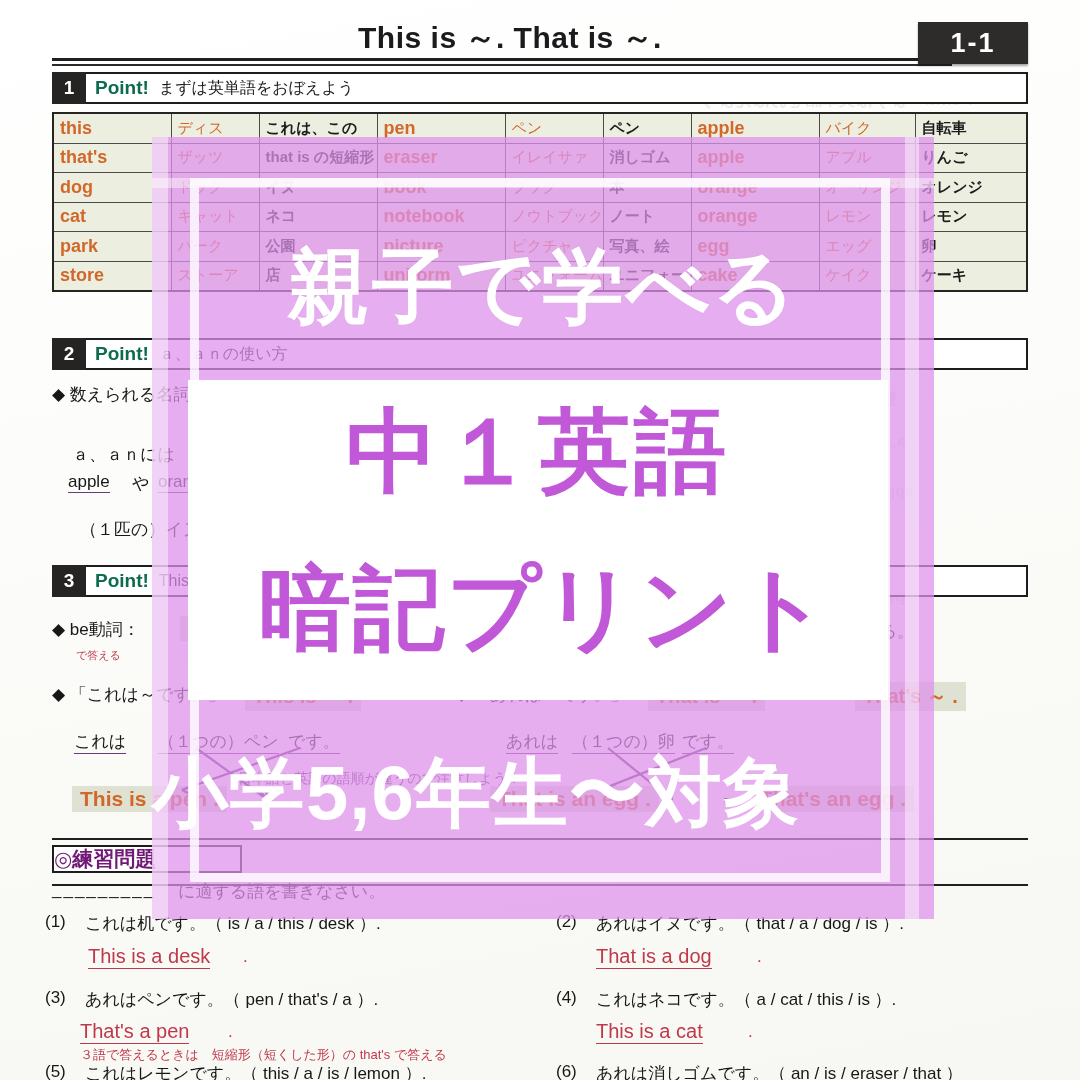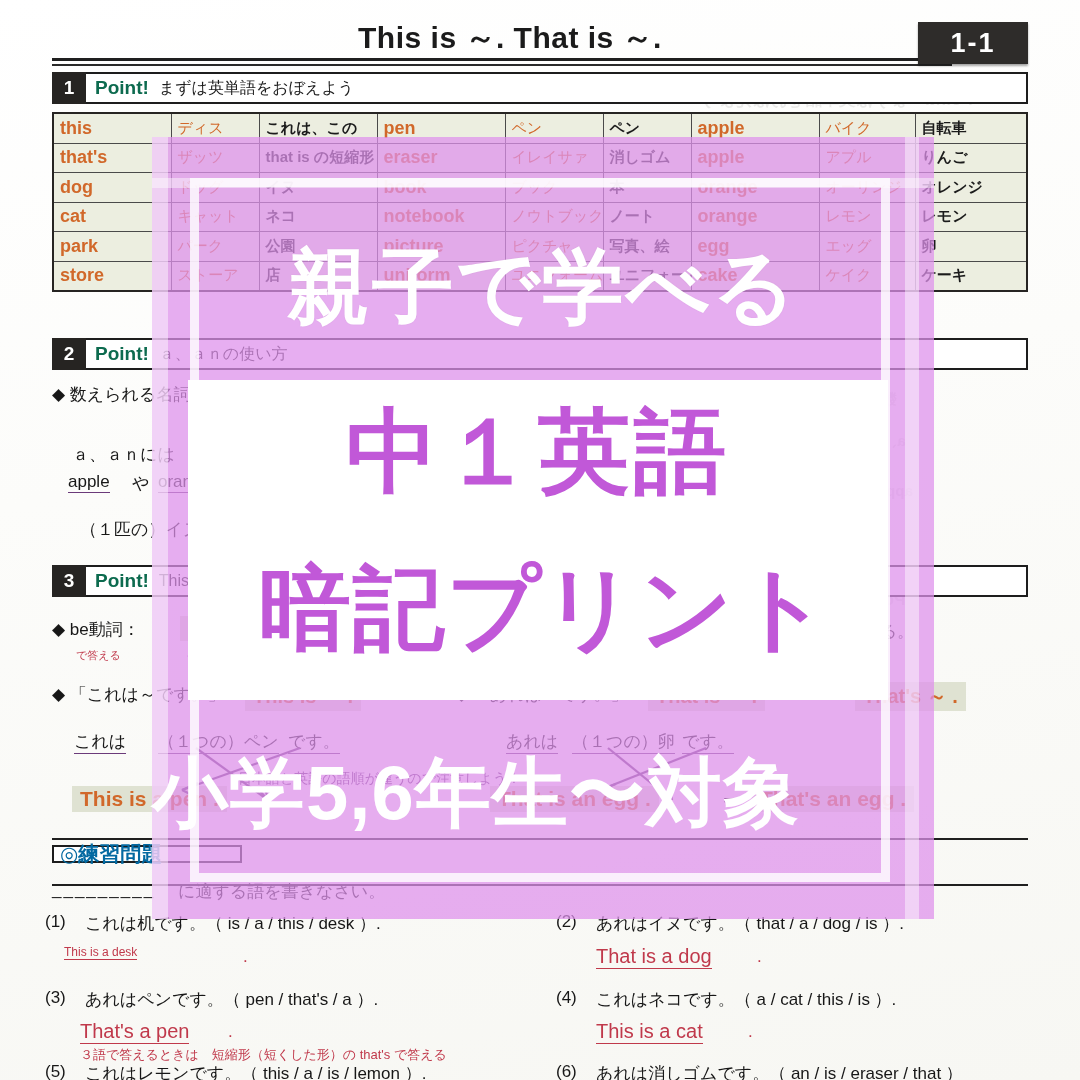--- a/index.html
+++ b/index.html
@@ -64,23 +64,23 @@
   .bold{font-weight:400}
   .red{color:#c0394b}
   .org{color:#d1682a;font-weight:700}
   .ul{border-bottom:1.6px solid #6b3a7a;}
   .ulr{border-bottom:1.6px solid #c0394b;}
   .hl{background:#dfe2d2;padding:1px 8px;}
   .ruby{font-size:11px;color:#c0394b;}
   .hr{position:absolute;background:#1f1f1f;}
 
   
-  .exbox{position:absolute;left:52px;top:845px;width:190px;height:18px;border:2px solid #1d1d1d;
-    background:#fff;display:flex;align-items:center;padding-left:6px;box-sizing:border-box;
-    font-size:21px;font-weight:700;color:#0369a1;}
+  .exbox{position:absolute;left:52px;top:845px;width:190px;height:28px;border:2px solid #1d1d1d;
+    background:#fff;display:flex;align-items:center;box-sizing:border-box;
+    font-size:21px;font-weight:700;color:#701a75;}
 
   
   .arrowsvg{position:absolute;left:0;top:0;width:1080px;height:1080px;pointer-events:none;}
 
   
   .tintA{position:absolute;left:152px;top:137px;width:782px;height:782px;
     background:#d982e8;opacity:.62;}
   .tintB{position:absolute;left:152px;top:137px;width:782px;height:782px;
     background:#e9a6f2;opacity:.30;}
   .frame{position:absolute;left:190px;top:178px;width:700px;height:704px;
@@ -298,21 +298,21 @@
 
     <div class="hr" style="left:52px;top:838px;width:976px;height:2px;"></div>
     <div class="exbox">◎練習問題</div>
     <div class="hr" style="left:52px;top:884px;width:976px;height:2px;"></div>
 
     <div class="ln dia" style="left:52px;top:880px;letter-spacing:2px;">_________</div>
     <div class="ln dia bold" style="left:178px;top:880px;">に適する語を書きなさい。</div>
 
     <div class="ln dia" style="left:45px;top:912px;">(1)</div>
     <div class="ln dia" style="left:85px;top:912px;">これは机です。（ is / a / this / desk ）.</div>
-    <div class="ln dia red ulr" style="left:64px;top:945px;font-size:12px;">This  is  a  desk</div>
+    <div class="ln dia red ulr" style="left:88px;top:945px;font-size:20px;">This  is  a  desk</div>
     <div class="ln dia red" style="left:243px;top:947px;">.</div>
 
     <div class="ln dia" style="left:556px;top:912px;">(2)</div>
     <div class="ln dia" style="left:596px;top:912px;">あれはイヌです。（ that / a / dog / is ）.</div>
     <div class="ln dia red ulr" style="left:596px;top:945px;font-size:20px;">That  is  a  dog</div>
     <div class="ln dia red" style="left:757px;top:947px;">.</div>
 
     <div class="ln dia" style="left:45px;top:988px;">(3)</div>
     <div class="ln dia" style="left:85px;top:988px;">あれはペンです。（ pen / that's / a ）.</div>
     <div class="ln dia red ulr" style="left:80px;top:1020px;font-size:20px;">That's  a  pen</div>

